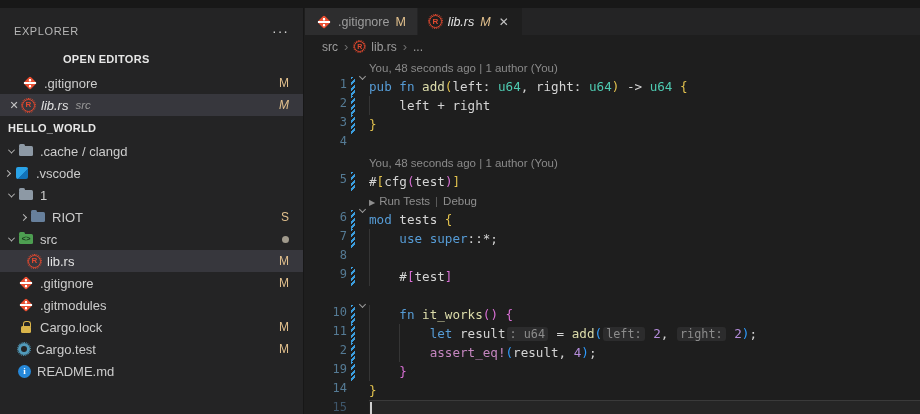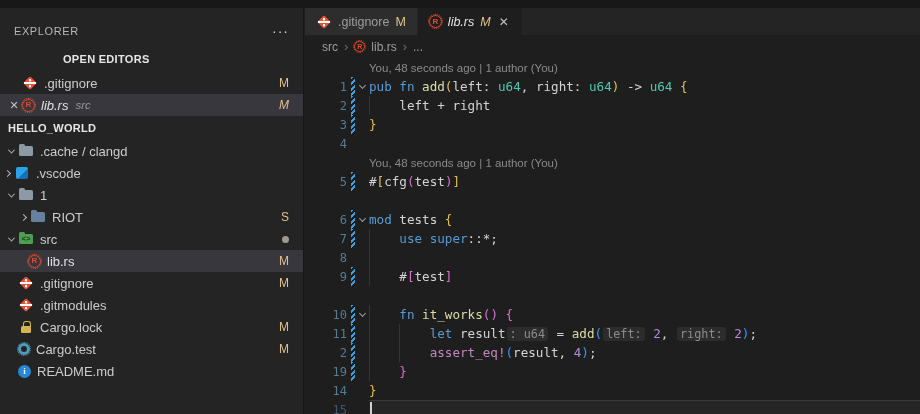--- a/index.html
+++ b/index.html
@@ -53,21 +53,21 @@
   .tab.inactive { background:#2d2d2e; }
   .tab.active { background:#1e1e1e; color:#e4e4e4; }
   .tab .badge { color:#e2c08d; }
   .tab .closex { width:14px; font-size:12px; }
   .breadcrumb { height:23px; display:flex; align-items:center; gap:6px; padding-left:17px; font-size:12px; color:#9d9d9d; }
   .breadcrumb .sep { color:#6e6e6e; font-size:13px; }
   .breadcrumb .fi.rust { width:11px; height:11px; font-size:7px; }
 
   
   .code { position:relative; font-family:"DejaVu Sans Mono", monospace; font-size:12.6px; }
-  .row { height:19px; display:flex; align-items:center; position:relative; }
+  .row { height:19px; display:flex; align-items:flex-start; position:relative; }
   .ln { width:46px; flex:none; text-align:right; padding-right:4px; font-size:12px; color:#557b95; }
   .ln.dim { color:#3e566b; }
   .gut { width:5px; flex:none; align-self:stretch; }
   .gut.mod { background:repeating-linear-gradient(135deg,#3b9ddd 0 2px,#1e1e1e 2px 4px); width:4px; margin-right:1px; }
   .fold { width:13px; flex:none; display:flex; justify-content:center; }
   .fold i { width:5px; height:5px; border-right:1.3px solid #9a9a9a; border-bottom:1.3px solid #9a9a9a; transform:rotate(45deg); margin-top:-3px; display:block; }
   .ct { position:relative; white-space:pre; flex:1; align-self:stretch; display:flex; align-items:center; }
   .guide { position:absolute; top:0; bottom:0; width:1px; background:#353535; }
   .kw{color:#569cd6} .fn{color:#dcdcaa} .ty{color:#4ec9b0} .id{color:#d4d4d4} .pl{color:#d4d4d4}
   .num{color:#b48cdb} .mac{color:#c586c0} .b1{color:#e2c24e} .b2{color:#da70d6} .b3{color:#2e9cff}
@@ -265,20 +265,21 @@
         <div class="row">
           <span class="ln">5</span>
           <span class="gut mod"></span>
           <span class="fold"></span>
           <div class="ct"><span class="pl">#</span><span class="b1">[</span><span class="id">cfg</span><span class="b2">(</span><span class="id">test</span><span class="b2">)</span><span class="b1">]</span></div>
         </div>
         <div class="row">
           <span class="ln"></span>
           <span class="gut"></span>
           <span class="fold"></span>
+          <div class="ct" style="padding-left: 0px;"><span class="meta lens"><span class="play">▶</span><a>Run Tests</a><span class="pipe">|</span><a>Debug</a></span></div>
         </div>
         <div class="row">
           <span class="ln">6</span>
           <span class="gut mod"></span>
           <span class="fold">
             <i></i>
           </span>
           <div class="ct"><span class="kw">mod</span><span class="pl"> </span><span class="id">tests</span><span class="pl"> </span><span class="b1">{</span></div>
         </div>
         <div class="row">

